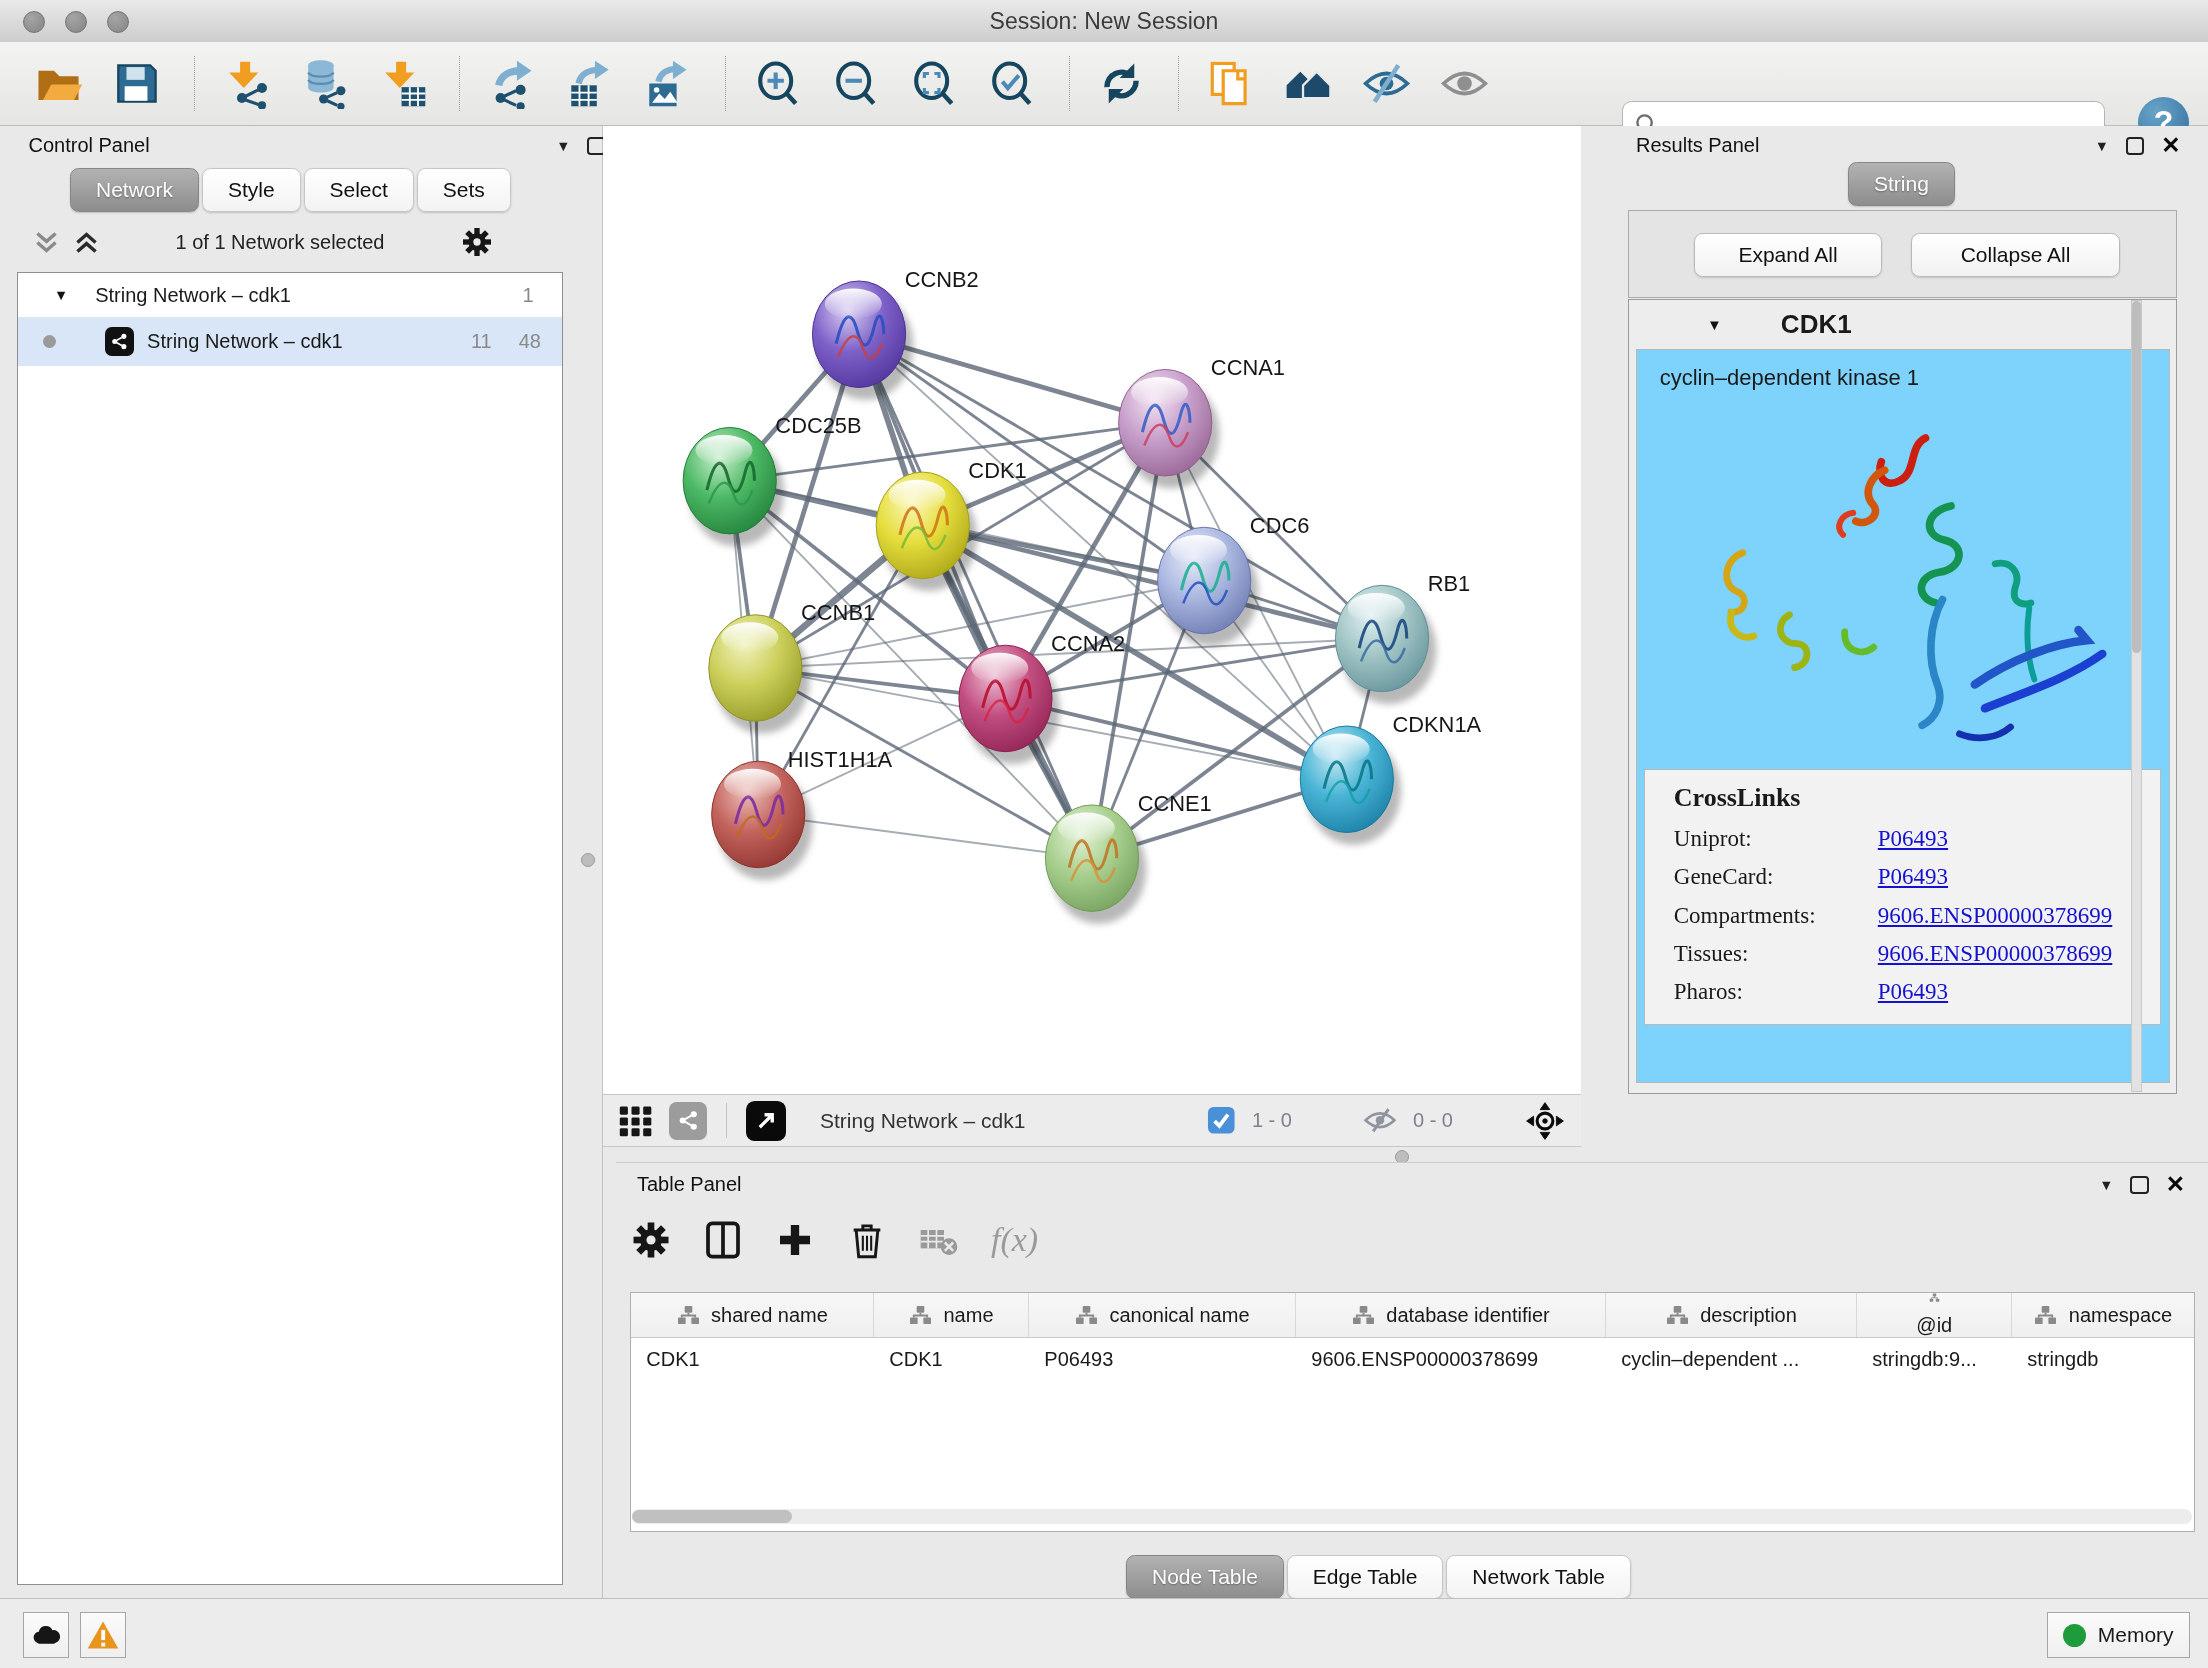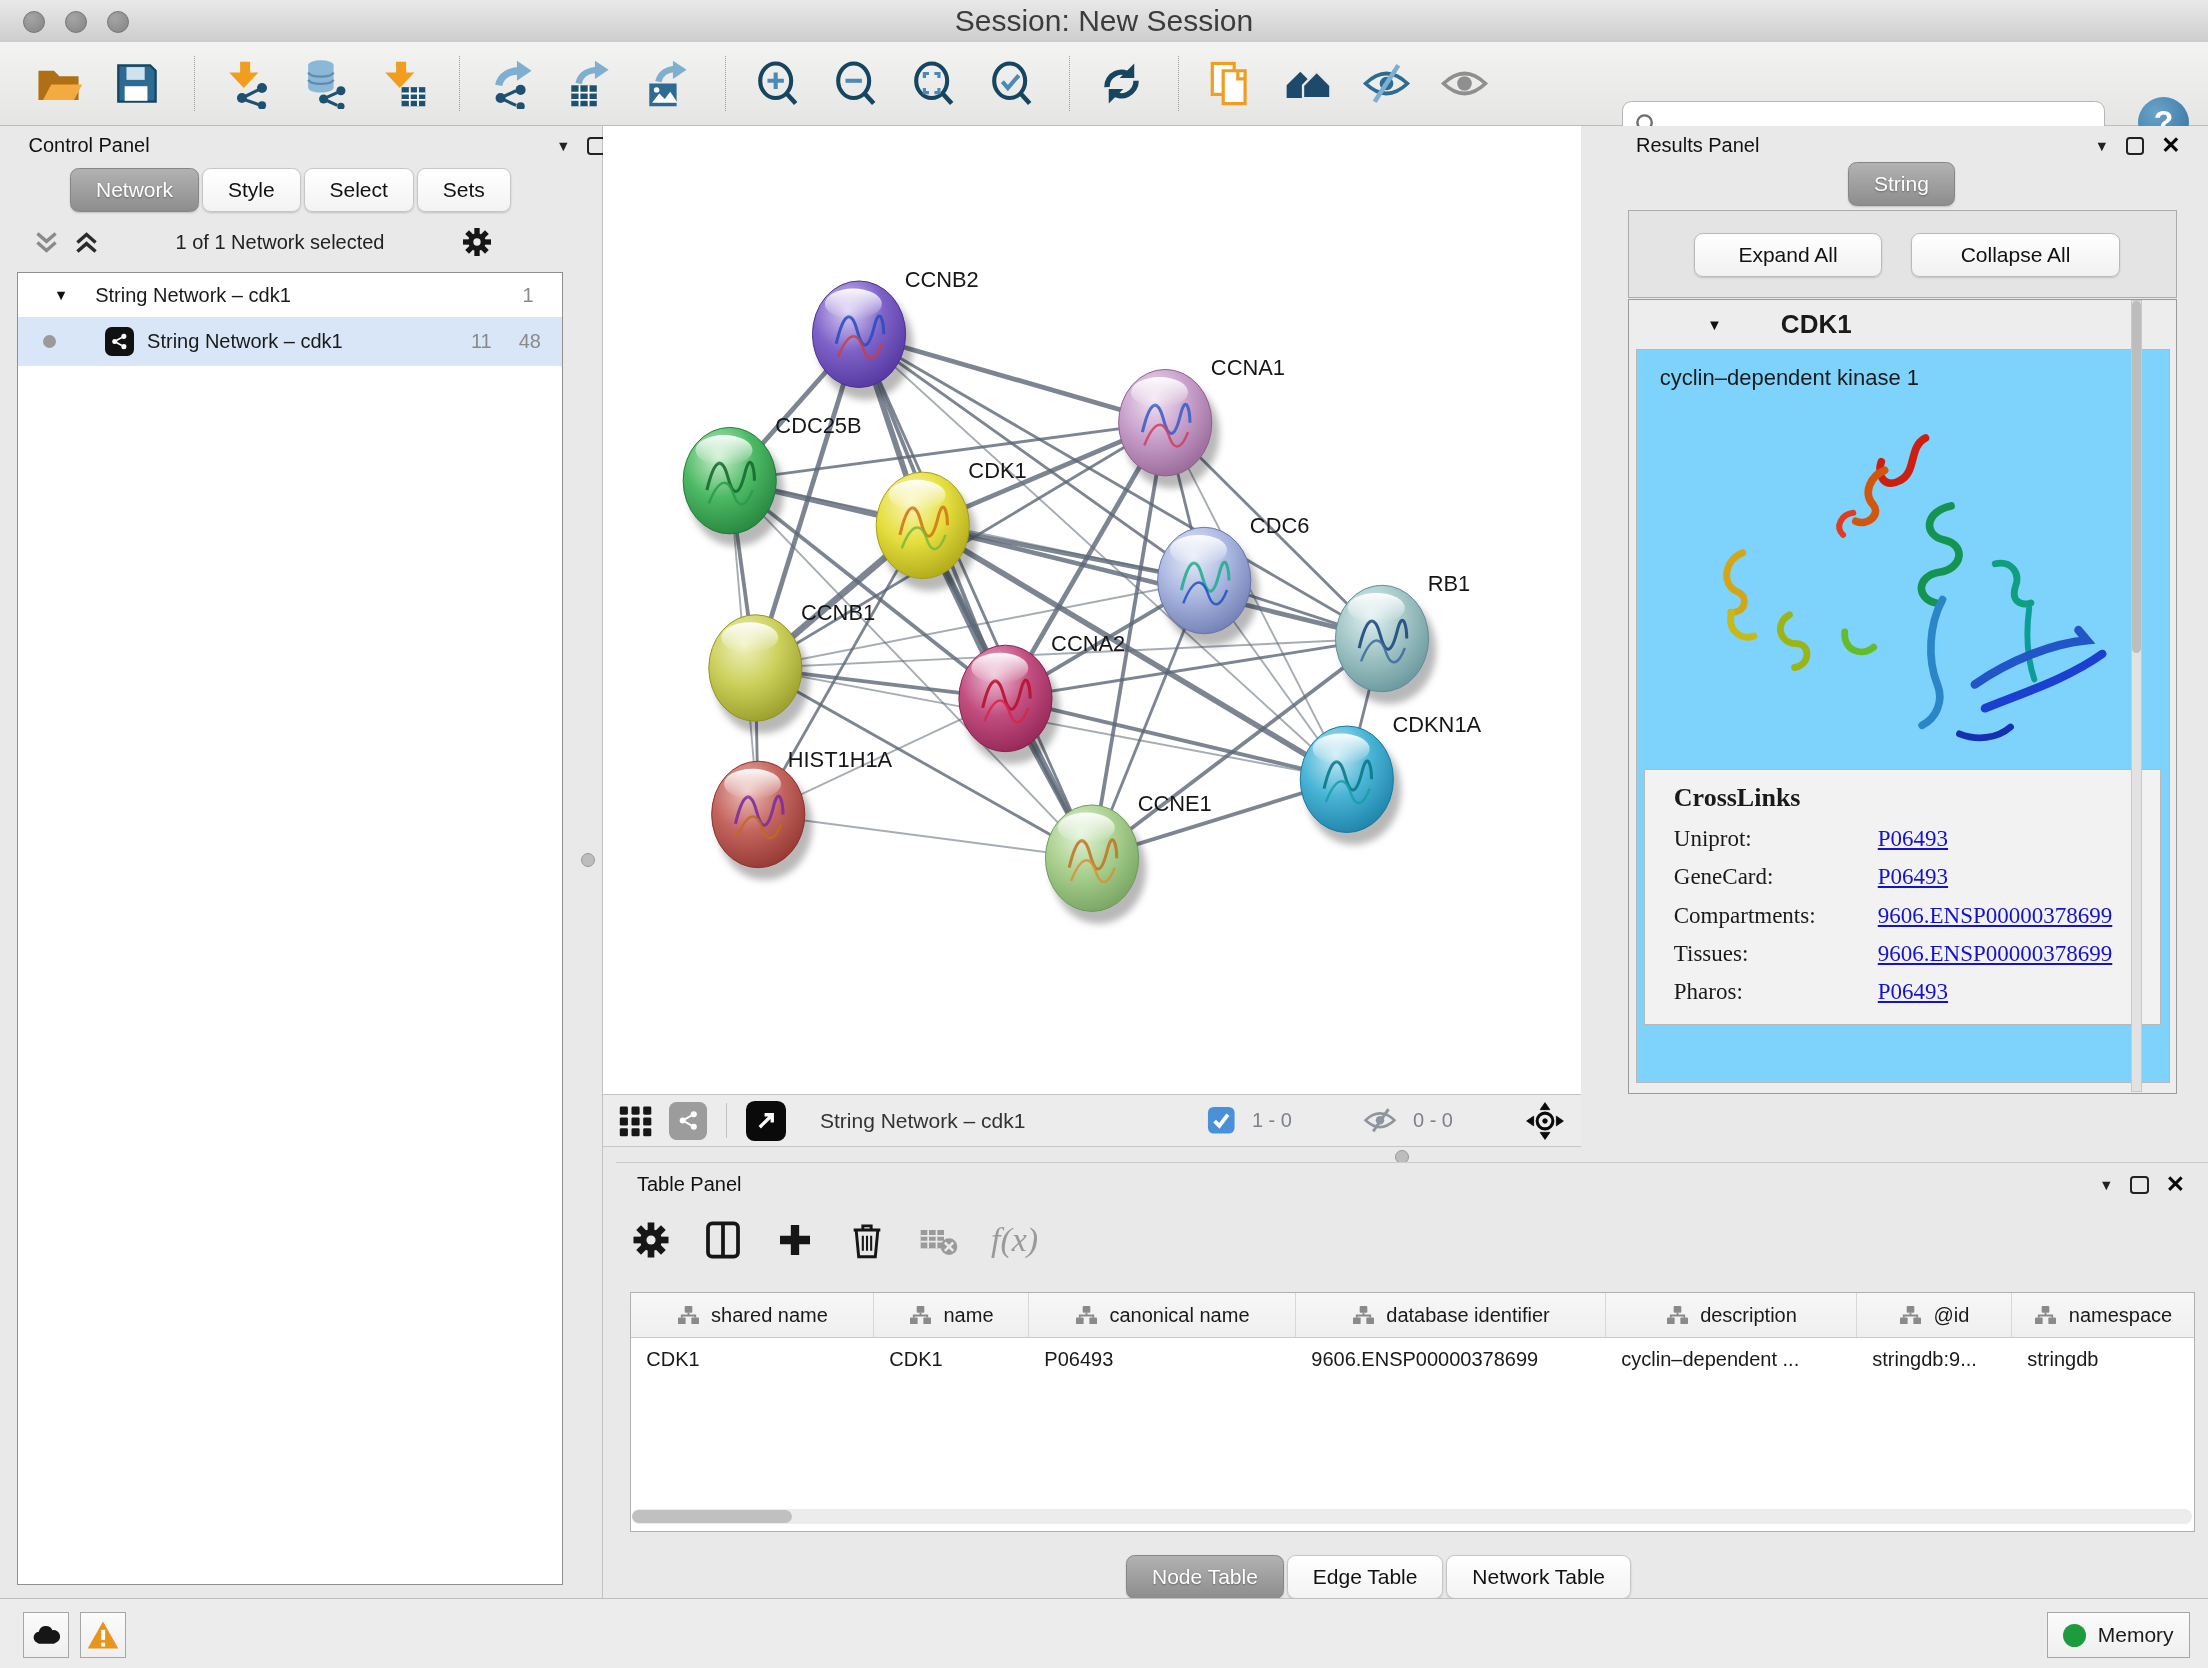--- a/index.html
+++ b/index.html
@@ -6,21 +6,21 @@
   #app{position:relative;width:2208px;height:1668px;background:#e9e9e9;overflow:hidden;
        font-family:"Liberation Sans",sans-serif;color:#1a1a1a;}
   .abs{position:absolute;}
 
   
   #titlebar{left:0;top:0;width:2208px;height:42px;
     background:linear-gradient(#e9e9e9,#cdcdcd);border-bottom:1px solid #a9a9a9;}
   .tl{position:absolute;top:10.5px;width:20px;height:20px;border-radius:50%;
       background:radial-gradient(circle at 35% 30%,#a5a5a5,#848484);border:1px solid #767676;}
   #title-text{position:absolute;left:0;top:0;width:100%;text-align:center;line-height:42px;
-      font-size:30px;color:#3c3c3c;}
+      font-size:23px;color:#3c3c3c;}
 
   
   #toolbar{left:0;top:42px;width:2208px;height:84px;box-sizing:border-box;
     background:linear-gradient(#f3f3f1,#e5e5e3);border-bottom:1px solid #bdbdbd;
     display:flex;align-items:center;padding-left:32px;}
   .tb-icon{width:53px;height:53px;margin-right:25px;flex:none;display:flex;align-items:center;justify-content:center;}
   .tb-sep{width:0;border-left:1.9px dotted #9c9c9c;height:55px;margin:0 25px 0 5.7px;flex:none;}
   #search-box{position:absolute;left:1622px;top:59px;width:483px;height:46px;background:#fff;
     border:1px solid #b5b5b5;border-radius:9.5px;display:flex;align-items:center;padding-left:11.4px;box-sizing:border-box;}
   #search-box input{border:none;outline:none;font-size:21px;flex:1;background:transparent;margin-left:9.5px;
@@ -777,21 +777,21 @@
             <svg width="23" height="21" viewBox="0 0 24 22">
               <g fill="#8a8a8a">
                 <rect x="8" y="1" width="8" height="7" rx="1"></rect>
                 <rect x="1" y="13" width="8" height="7" rx="1"></rect>
                 <rect x="15" y="13" width="8" height="7" rx="1"></rect>
               </g>
               <path d="M12 8v3M5 13v-2h14v2" stroke="#8a8a8a" stroke-width="2" fill="none"></path>
             </svg>
             <span>description</span>
           </div>
-          <div class="th" style="width: 155px;">
+          <div class="th" style="width: 155px; flex-direction: column;">
             <svg width="23" height="21" viewBox="0 0 24 22">
               <g fill="#8a8a8a">
                 <rect x="8" y="1" width="8" height="7" rx="1"></rect>
                 <rect x="1" y="13" width="8" height="7" rx="1"></rect>
                 <rect x="15" y="13" width="8" height="7" rx="1"></rect>
               </g>
               <path d="M12 8v3M5 13v-2h14v2" stroke="#8a8a8a" stroke-width="2" fill="none"></path>
             </svg>
             <span>@id</span>
           </div>

